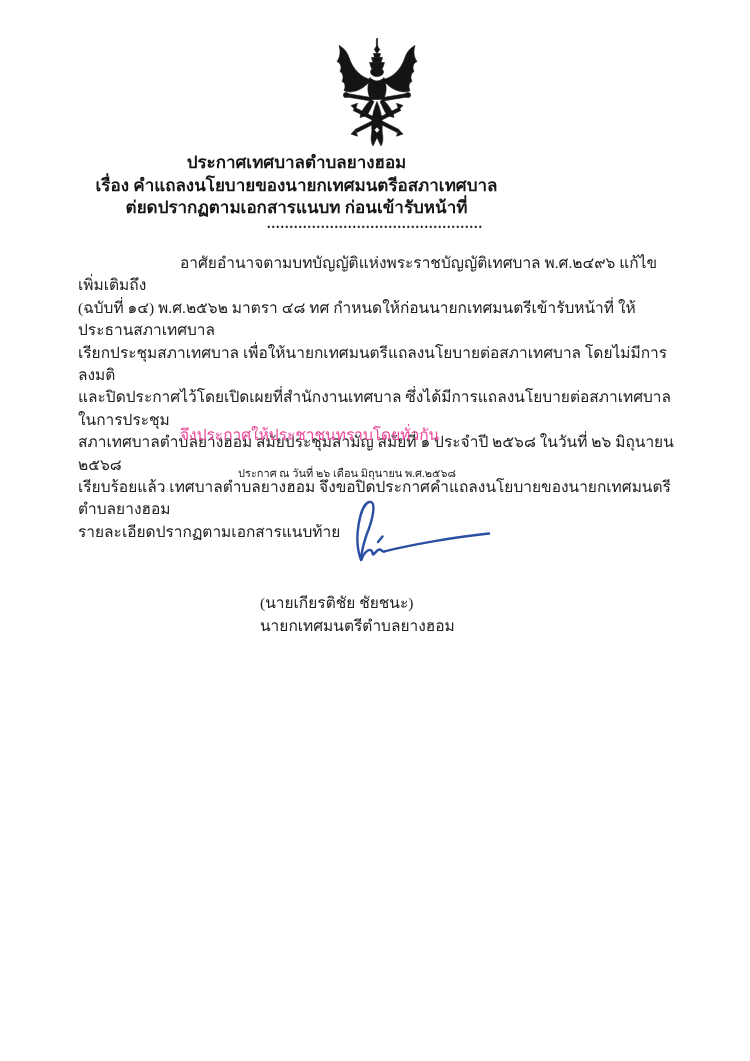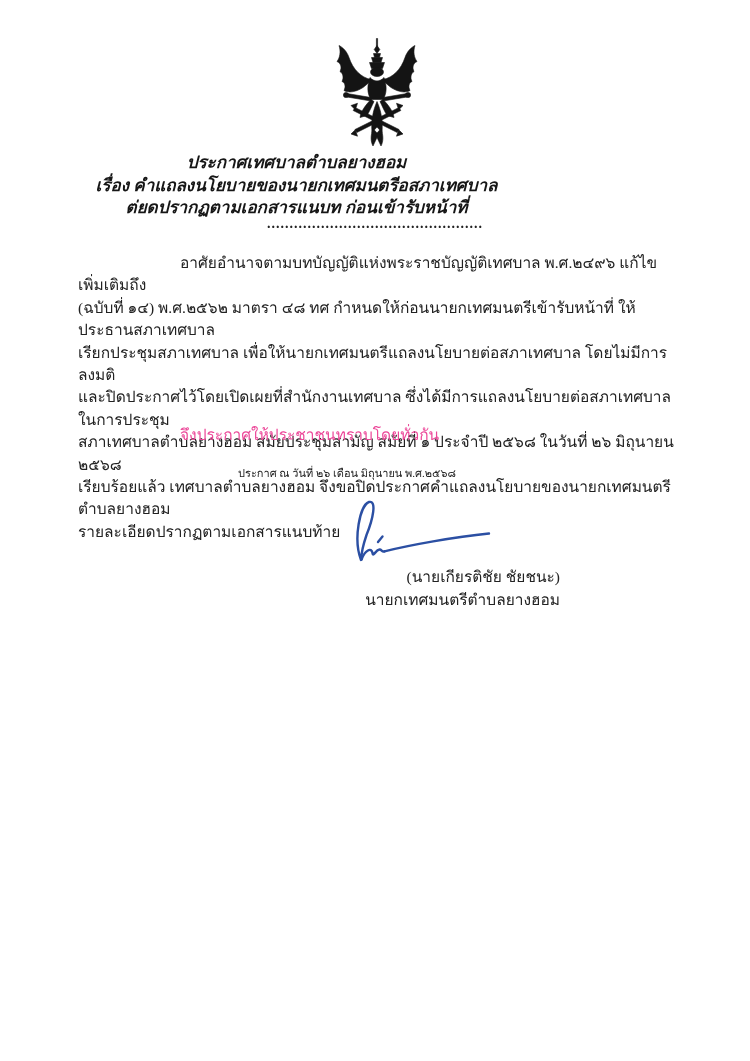--- a/index.html
+++ b/index.html
@@ -24,21 +24,20 @@
   .title-block {
     position: absolute;
     left: 0;
     top: 152px;
     width: 593px;
     text-align: center;
     font-weight: bold;
     font-size: 17px;
     line-height: 22.5px;
     color: #161616;
-    font-style: italic;
   }
   .dotted-divider {
     position: absolute;
     left: 0;
     top: 216px;
     width: 750px;
     text-align: center;
     font-size: 14px;
     letter-spacing: 1px;
     font-weight: bold;
@@ -71,23 +70,23 @@
   .signature {
     position: absolute;
     left: 348px;
     top: 497px;
     width: 145px;
     height: 70px;
   }
   .signer-block {
     position: absolute;
     left: 260px;
-    top: 565px;
+    top: 591px;
     width: 300px;
-    text-align: right;
+    text-align: left;
     font-size: 15.5px;
     line-height: 23px;
     color: #222;
   }
 </style>
 </head>
 <body>
 
 <div class="page">
 

